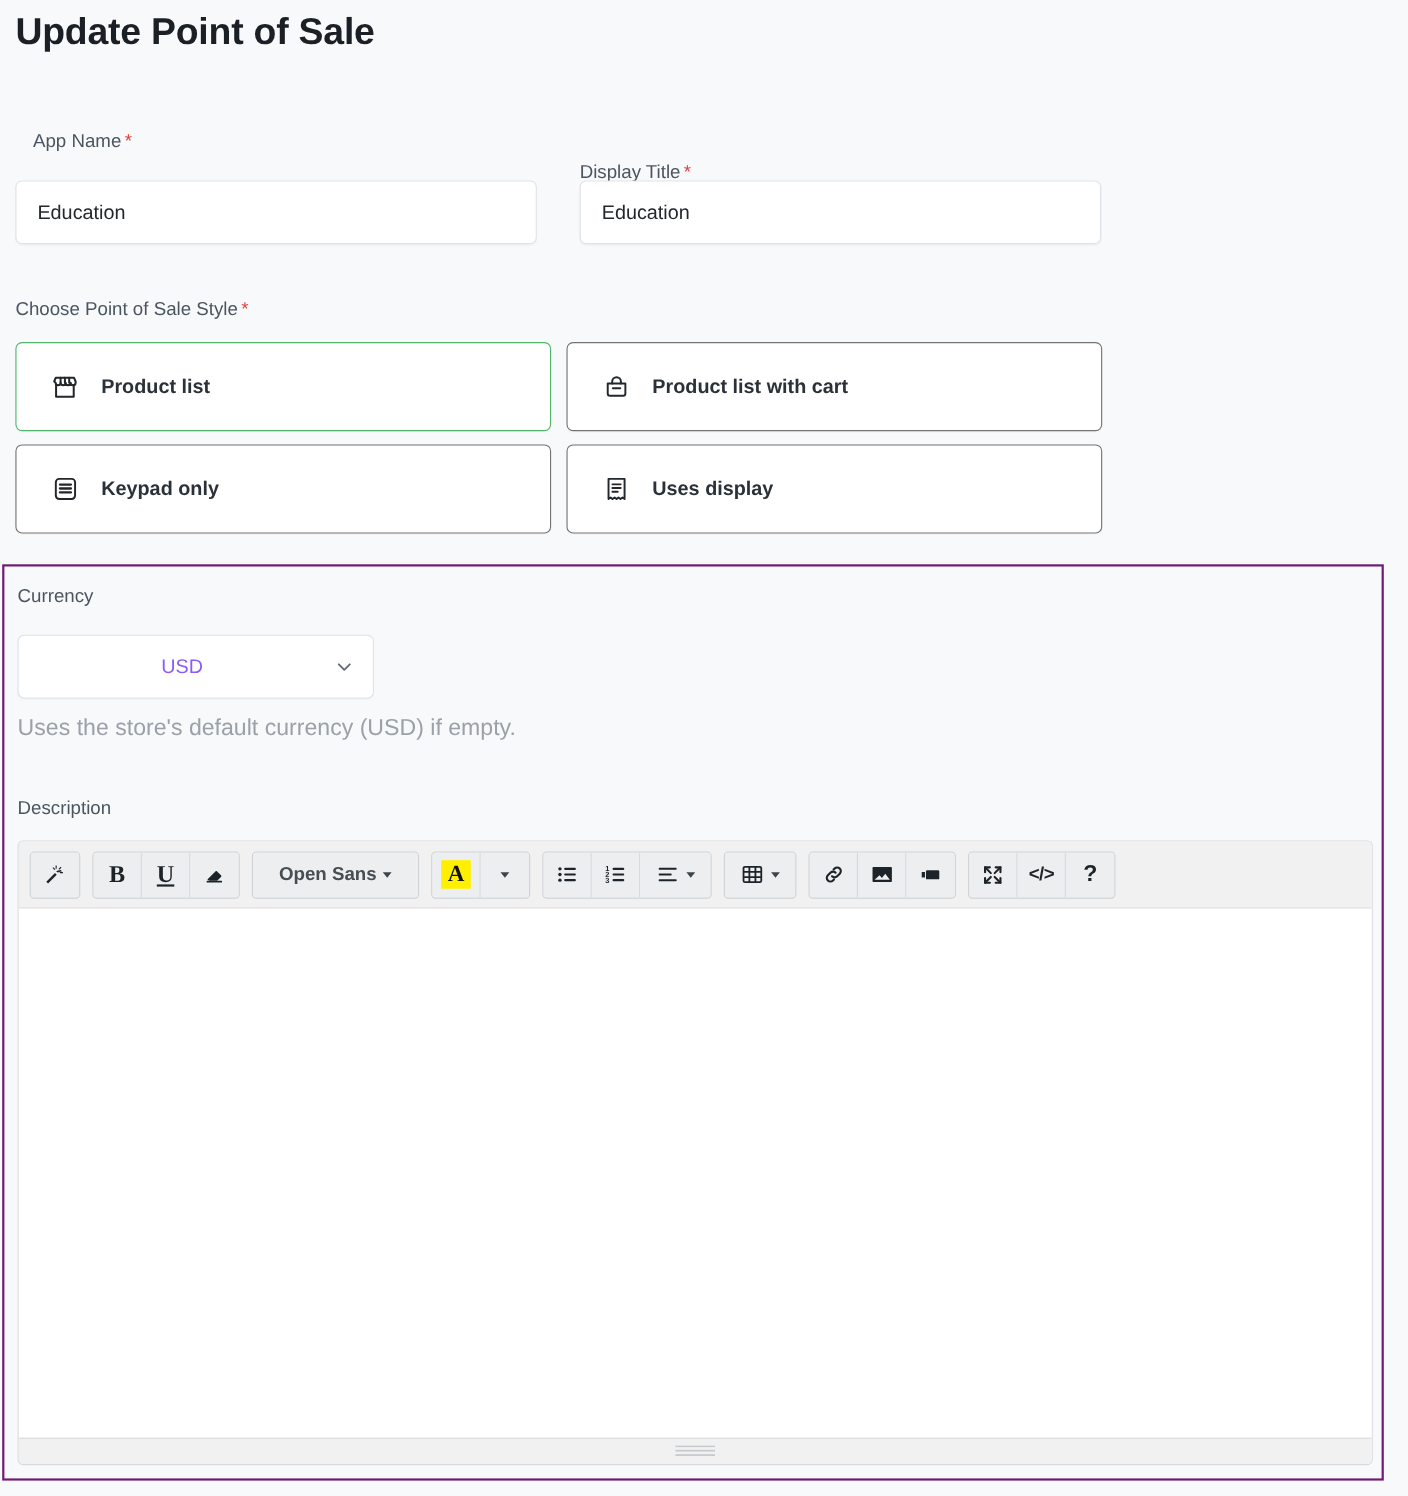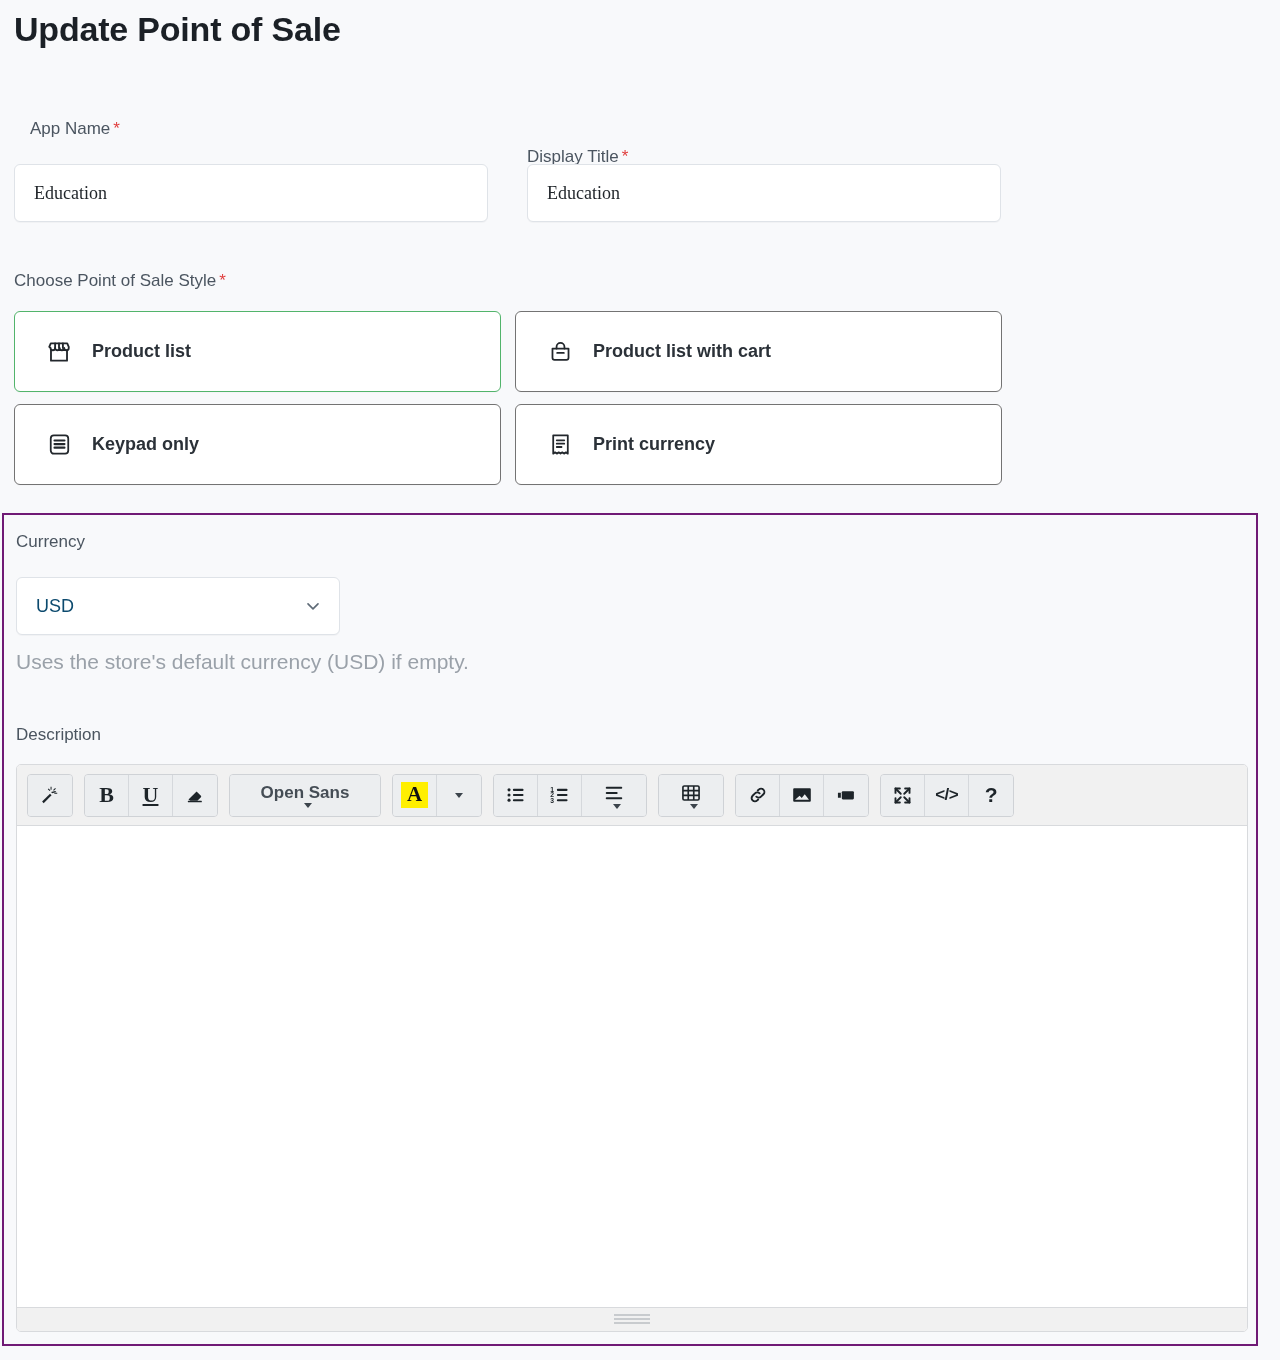--- a/index.html
+++ b/index.html
@@ -45,21 +45,21 @@
     margin-left: 3px;
   }
 
   
   .text-input {
     width: 474px;
     height: 58px;
     background: #ffffff;
     border: 1px solid #dfe3e8;
     border-radius: 6px;
-    font-family: Liberation Serif, serif;
+    font-family: Liberation Sans, sans-serif;
     font-size: 18px;
     color: #22272c;
     padding: 0 19px;
     outline: none;
     box-shadow: 0 1px 1px rgba(16,24,40,0.03);
   }
 
   .app-name-label   { position: absolute; left: 30px;  top: 120px; }
   .app-name-input   { position: absolute; left: 14px;  top: 164px; }
   .display-title-label { position: absolute; left: 527px; top: 120px; margin-top: 28px; }
@@ -127,27 +127,28 @@
     height: 58px;
   }
   .currency-select {
     width: 100%;
     height: 100%;
     background: #ffffff;
     border: 1px solid #dfe3e8;
     border-radius: 6px;
     font-family: "Liberation Sans", sans-serif;
     font-size: 18px;
-    color: #0c4a6e;
+    color: #8b5cf6;
     padding: 0 44px 0 19px;
     appearance: none;
     -webkit-appearance: none;
     outline: none;
     cursor: pointer;
     box-shadow: 0 1px 1px rgba(16,24,40,0.03);
+    text-align: center;
   }
   .select-chevron {
     position: absolute;
     right: 17px;
     top: 50%;
     transform: translateY(-50%);
     pointer-events: none;
     color: #5f6b77;
     display: flex;
   }
@@ -202,21 +203,21 @@
     display: flex;
     align-items: center;
     justify-content: center;
     cursor: pointer;
     color: #1d2429;
     font-family: "Liberation Serif", serif;
     font-size: 21px;
     padding: 0 8px;
     position: relative;
   }
-  .tb-btn:last-child { border-right: none; flex-direction: column; }
+  .tb-btn:last-child { border-right: none; }
   .tb-btn.wide { min-width: 64px; }
 
   .tb-btn .caret {
     display: inline-block;
     width: 0; height: 0;
     border-left: 4px solid transparent;
     border-right: 4px solid transparent;
     border-top: 5px solid #3c444c;
     margin-left: 6px;
   }
@@ -329,21 +330,21 @@
         <span class="lbl">Keypad only</span>
       </div>
 
       <div class="style-card">
         <span class="ico">
           <svg width="25" height="25" viewBox="0 0 24 24" fill="none" stroke="currentColor" stroke-width="1.7" stroke-linecap="round" stroke-linejoin="round">
             <path d="M5 3.2h14v17.6l-1.8-1.3-1.8 1.3-1.7-1.3-1.7 1.3-1.7-1.3-1.8 1.3L6.8 19.5 5 20.8z"></path>
             <path d="M8.4 8h7.2M8.4 11.2h7.2M8.4 14.4h4.6"></path>
           </svg>
         </span>
-        <span class="lbl">Print currency</span>
+        <span class="lbl">Uses display</span>
       </div>
 
     </div>
   </div>
 
   <div class="invalid-block">
 
     <div class="field-label currency-label">Currency</div>
 
     <div class="currency-select-wrap">

